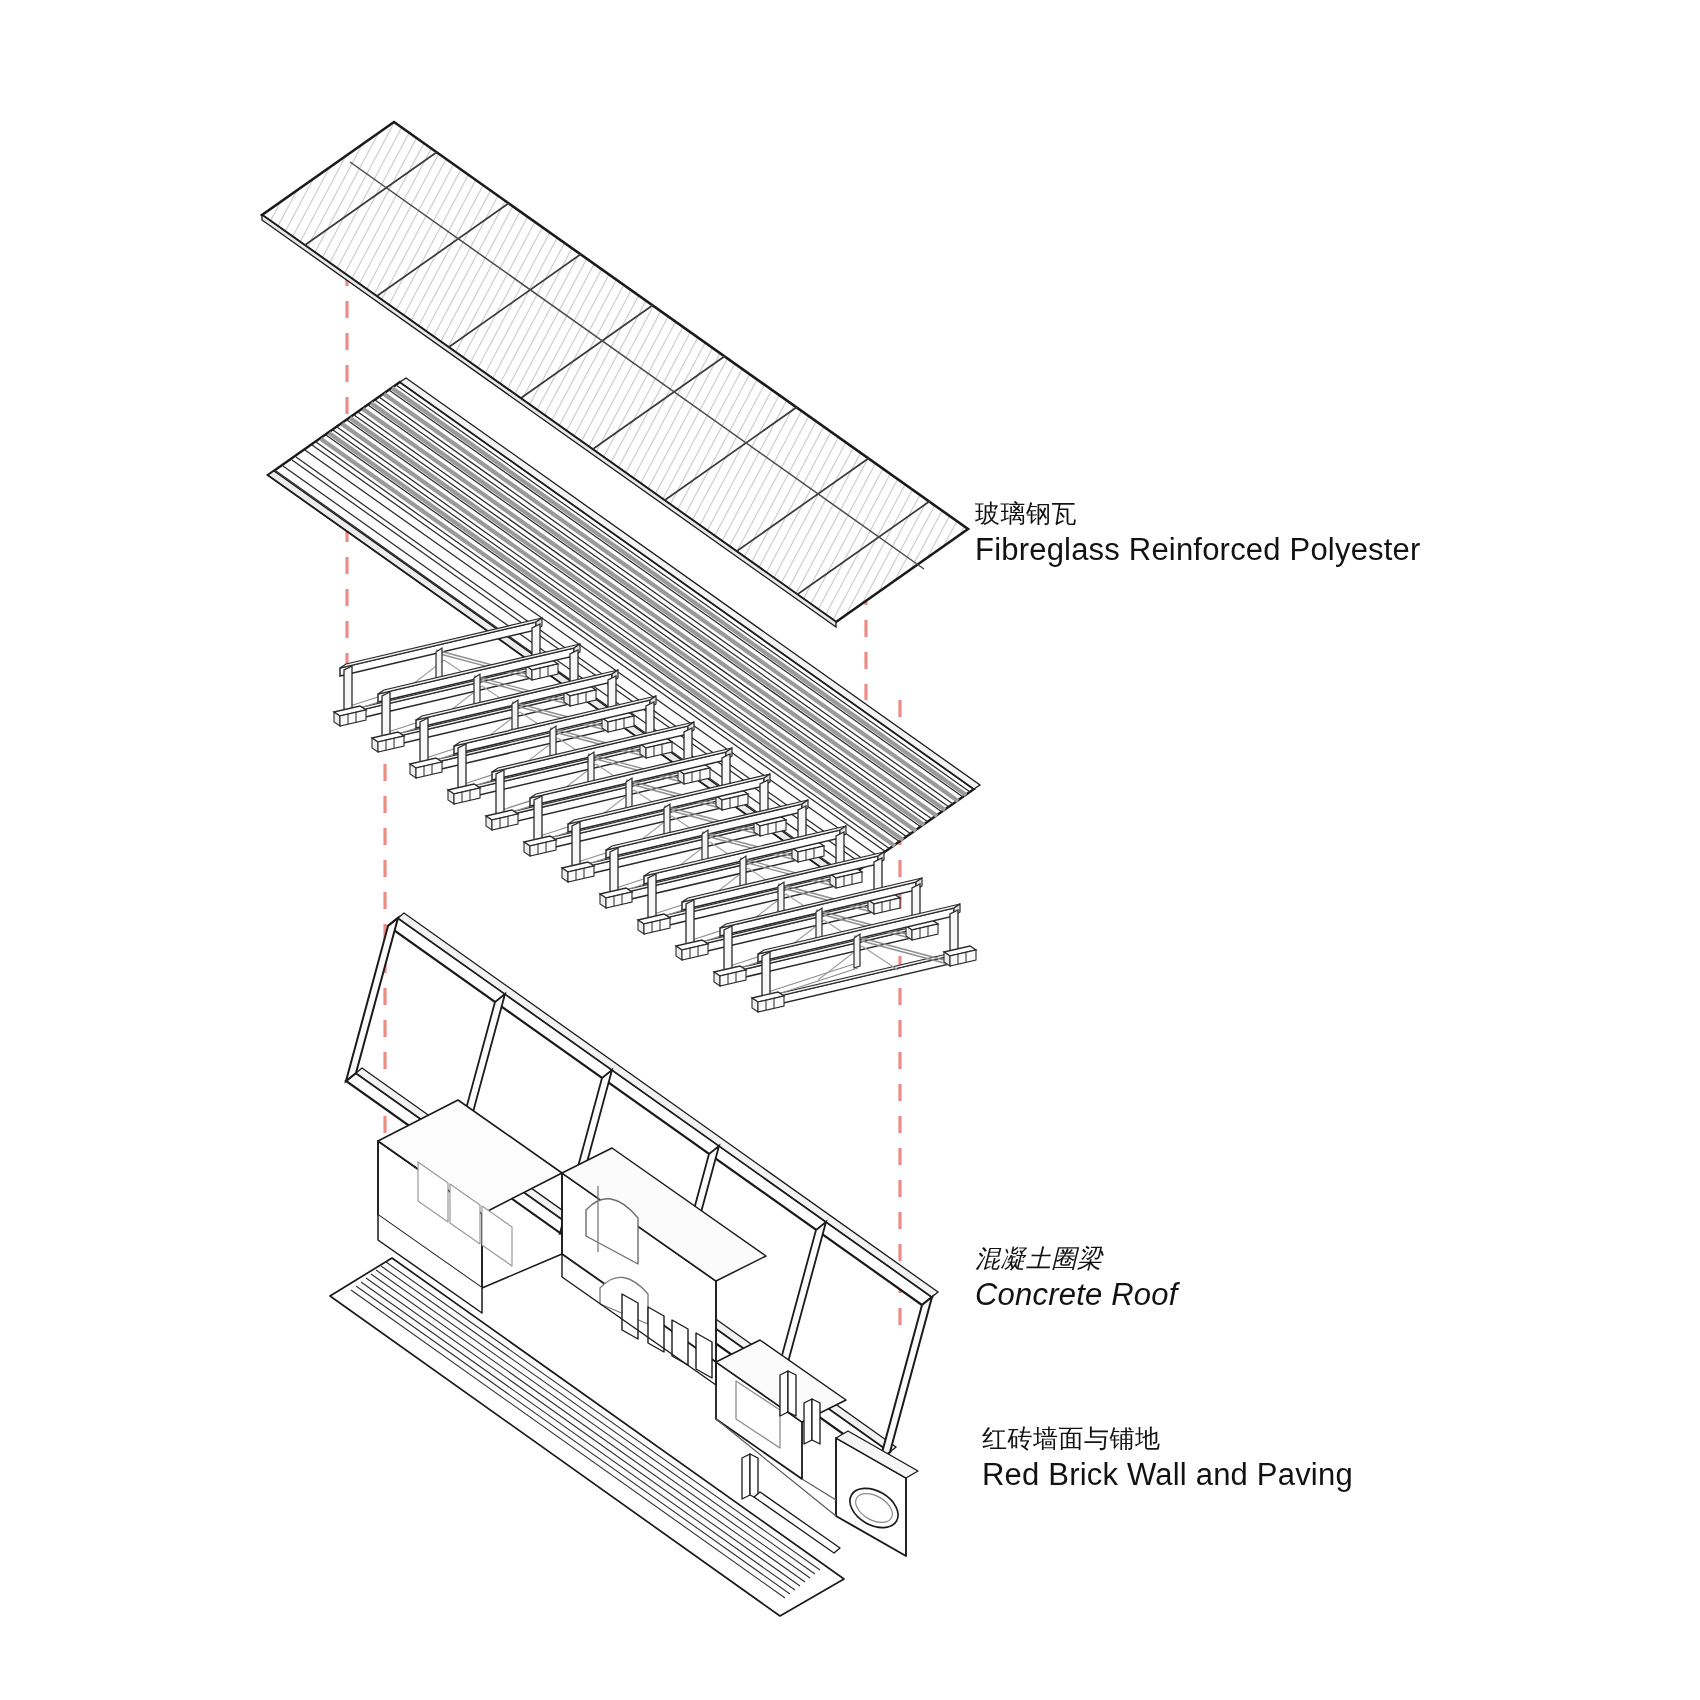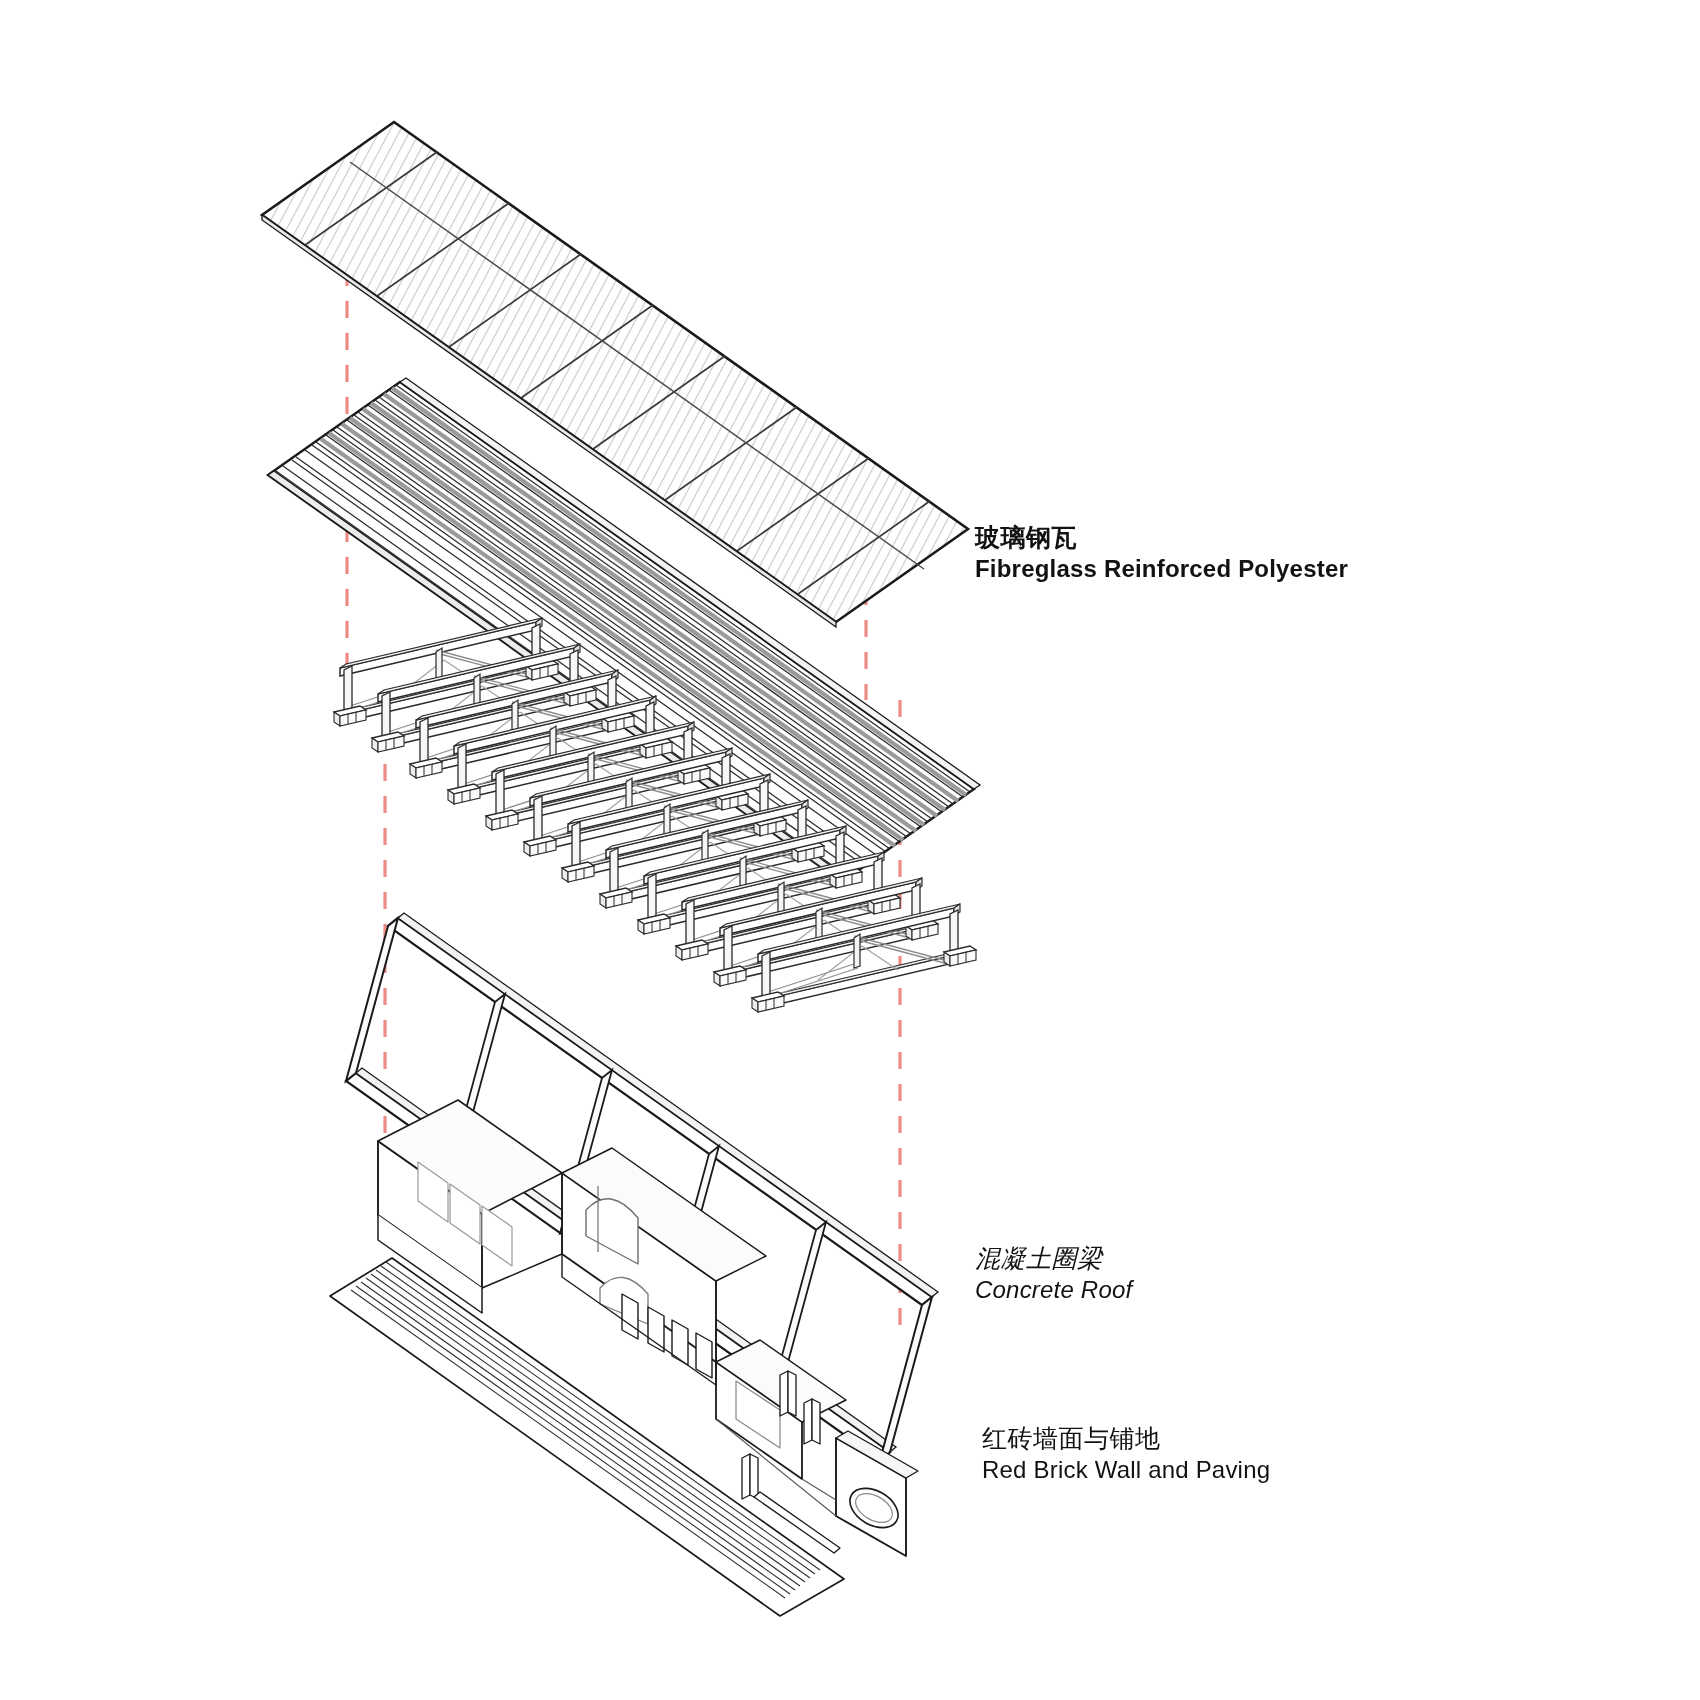--- a/index.html
+++ b/index.html
@@ -18,21 +18,21 @@
   .label-block{position:absolute;pointer-events:auto;}
   .label-cn{
     font-size:25px;
     line-height:1.28;
     letter-spacing:0.5px;
     color:#121212;
     white-space:nowrap;
     font-family:"DejaVu Sans","Liberation Sans",sans-serif;
   }
   .label-en{
-    font-size:24px;
+    font-size:31px;
     line-height:1.28;
     letter-spacing:0.2px;
     color:#121212;
     white-space:nowrap;
     font-family:"Liberation Sans","DejaVu Sans",sans-serif;
   }
 </style>
 </head>
 <body>
 
@@ -257,21 +257,21 @@
       <line x1="482" y1="1288" x2="562" y2="1254" stroke="#1a1a1a" stroke-width="1.5"></line>
       <line x1="716" y1="1419" x2="836" y2="1516" stroke="#5a5a5a" stroke-width="1.2"></line>
       <line x1="802" y1="1479" x2="836" y2="1500" stroke="#5a5a5a" stroke-width="1.2"></line>
 
       <polygon points="760,1492 840,1548 834,1553 754,1497" fill="#ffffff" stroke="#1a1a1a" stroke-width="1.3"></polygon>
     </g>
   </svg>
 
   <div class="labels">
 
-    <div class="label-block" style="left:975px;top:522px;font-weight:bold;">
+    <div class="label-block" style="left:975px;top:498px;">
       <div class="label-cn">玻璃钢瓦</div>
       <div class="label-en">Fibreglass Reinforced Polyester</div>
     </div>
 
 
 
     <div class="label-block" style="left:975px;top:1243px;font-style:italic;">
       <div class="label-cn">混凝土圈梁</div>
       <div class="label-en">Concrete Roof</div>
     </div>

